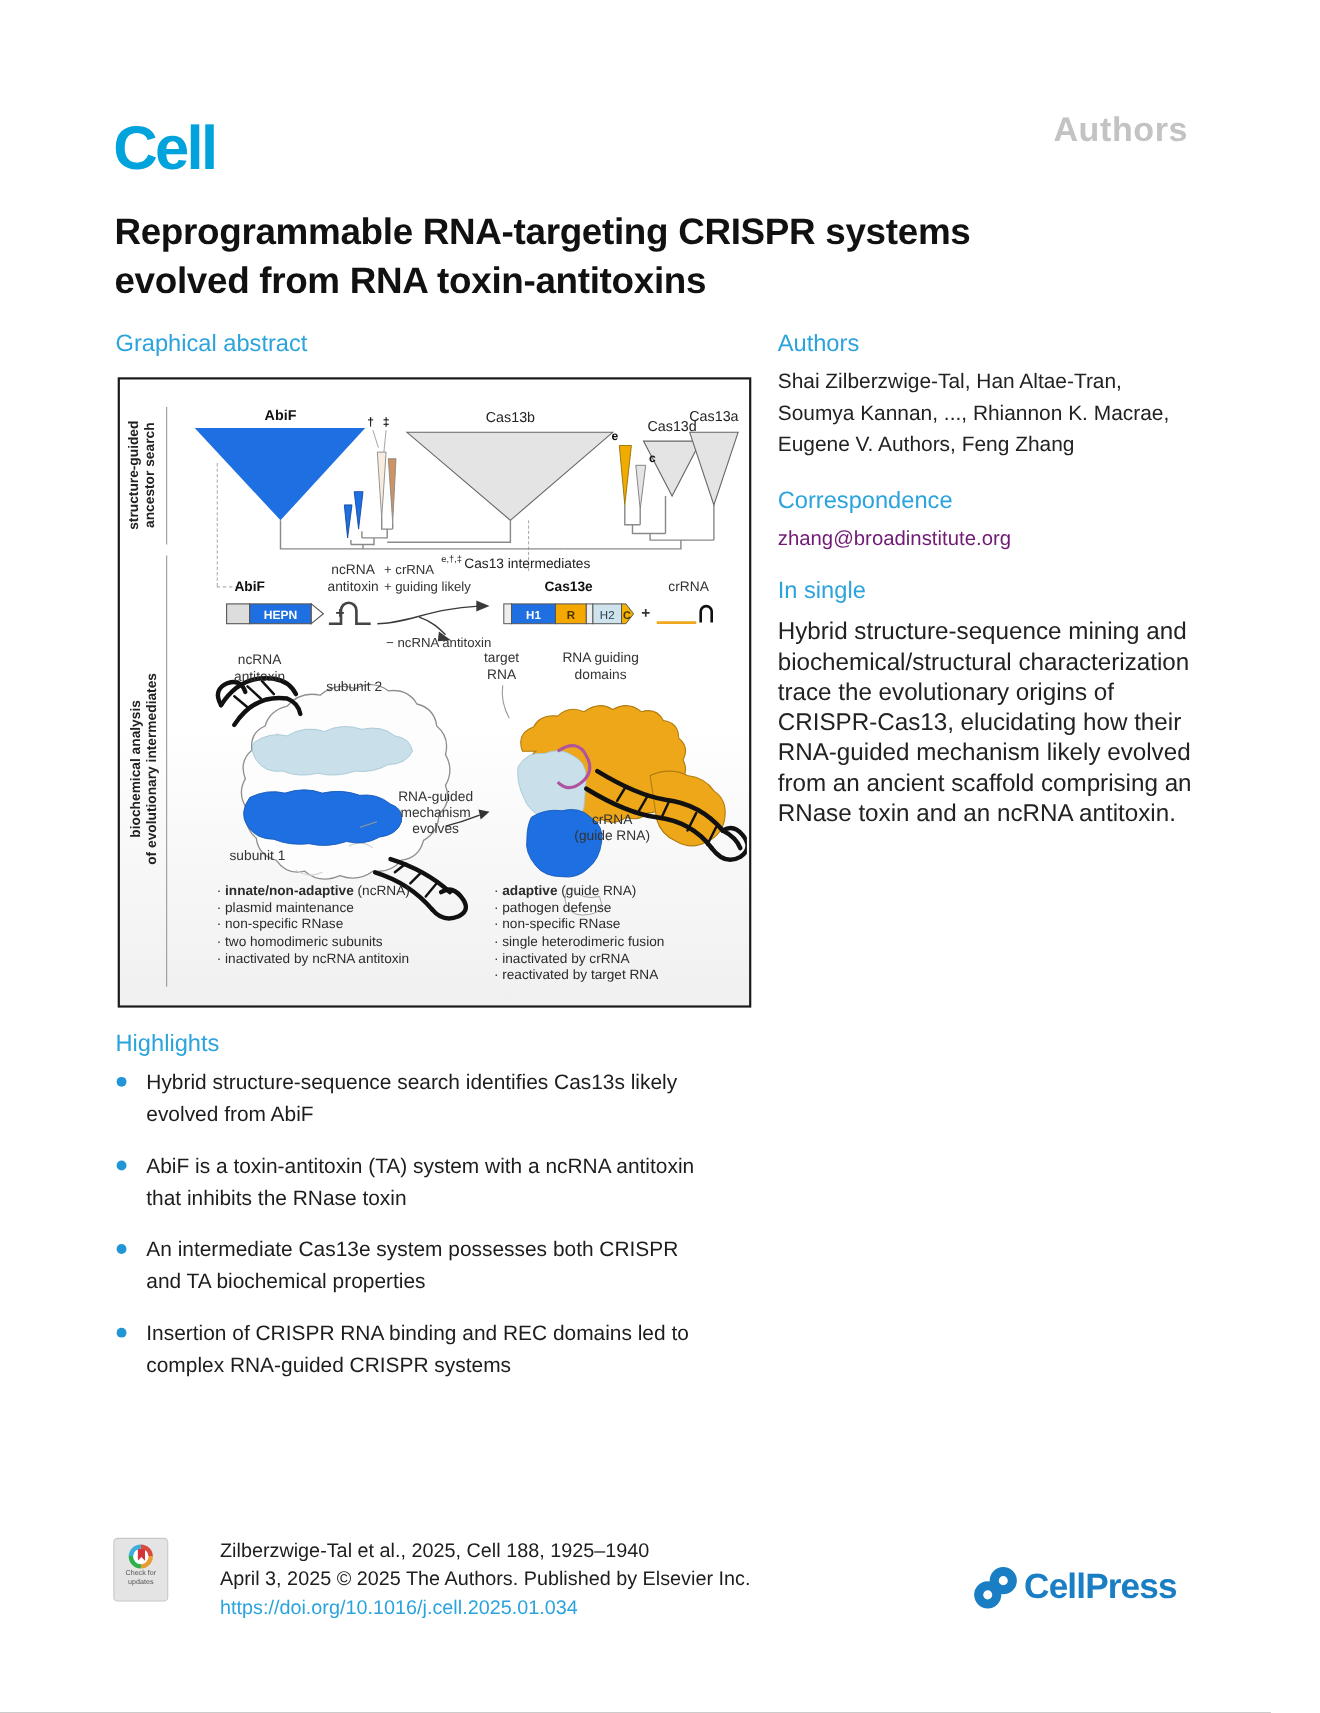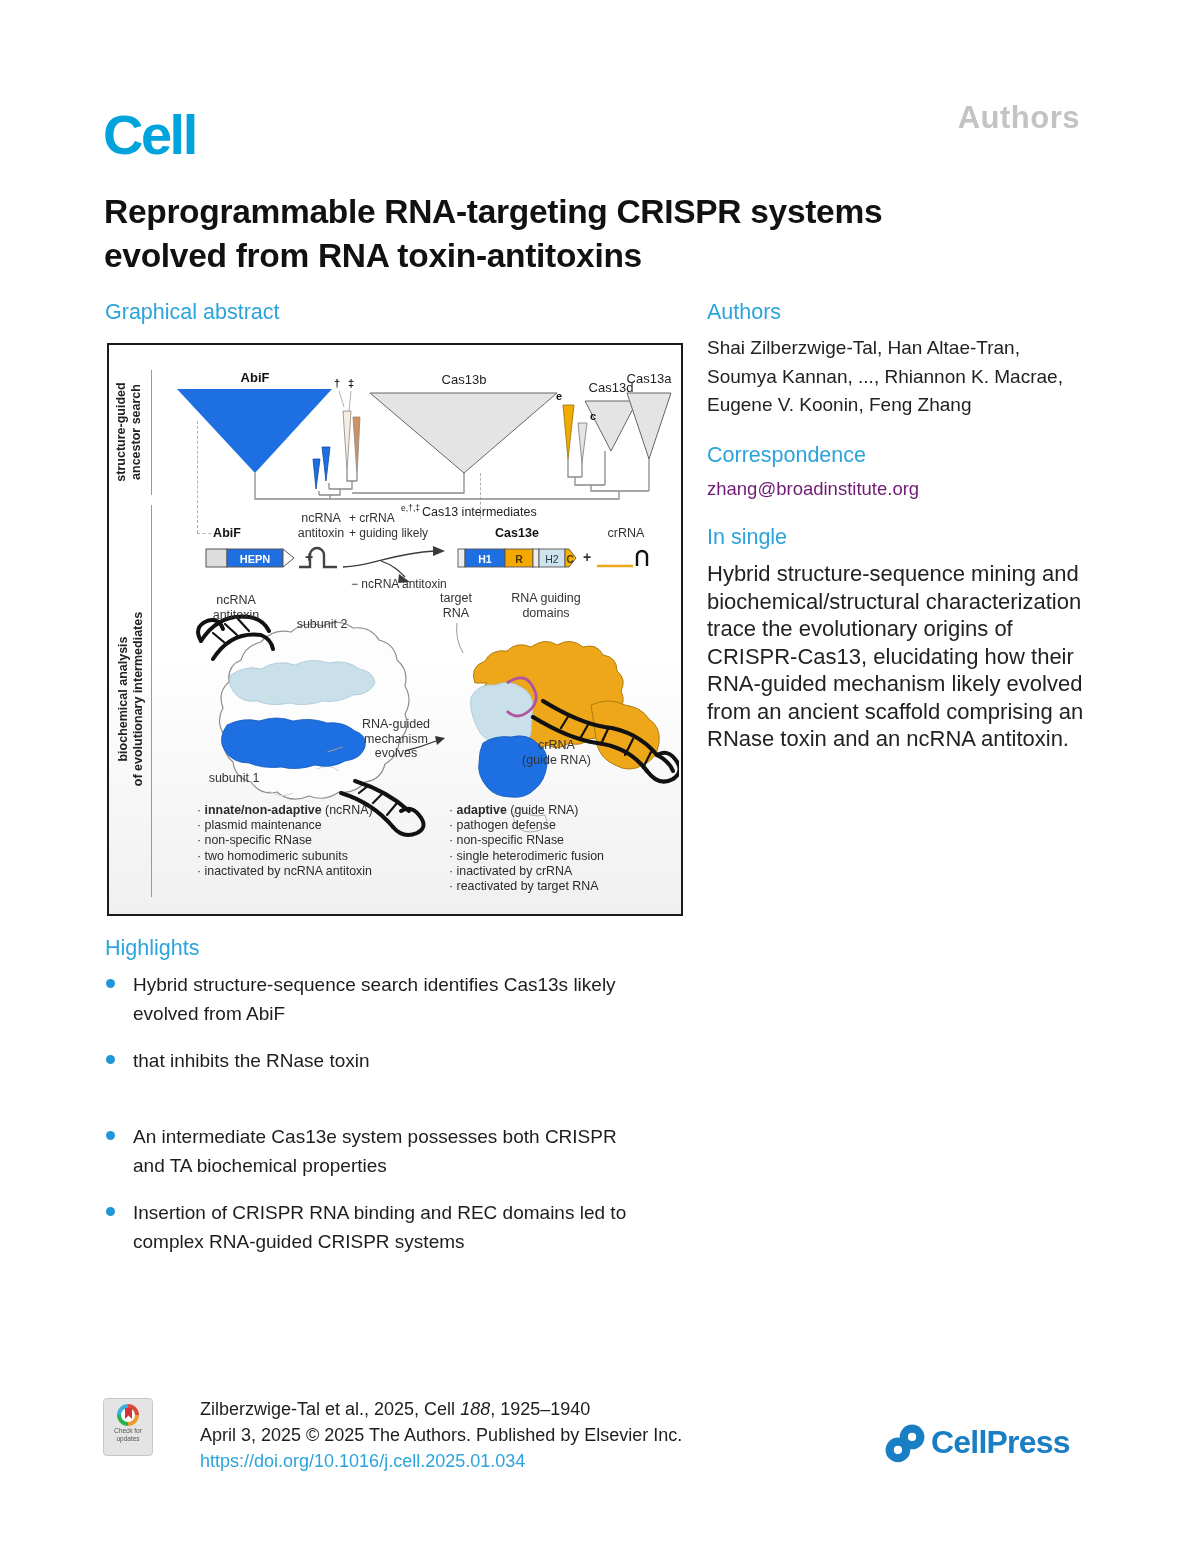--- a/index.html
+++ b/index.html
@@ -46,21 +46,21 @@
 
   
   .badge{left:103px;top:1398px;width:48px;height:56px;background:#e4e4e4;border:1px solid #c8c8c8;border-radius:4px;text-align:center;cursor:pointer;}
   .badge-ring{position:relative;margin:5px auto 1px auto;width:22px;height:22px;border-radius:50%;
               background:conic-gradient(#d94a3d 0 25%,#e89c31 25% 50%,#2bb24c 50% 75%,#3baeda 75% 100%);}
   .badge-ring-inner{position:absolute;left:4px;top:4px;width:14px;height:14px;border-radius:50%;background:#fff;}
   .badge-bookmark{position:absolute;left:8px;top:4px;width:7px;height:11px;background:#d2343a;
                   clip-path:polygon(0 0,100% 0,100% 100%,50% 68%,0 100%);}
   .badge-text{font-size:6.5px;line-height:8px;color:#555;}
   .cite{left:200px;top:1396px;font-size:18px;line-height:26px;color:#1d1d1d;}
-  .cite .vol{font-style:italic;}
+  .cite .vol{}
   .doi{color:#2ba3dc;text-decoration:none;}
   .cellpress{left:885px;top:1424px;display:flex;align-items:flex-start;cursor:pointer;}
   .cellpress-text{font-size:32px;font-weight:bold;color:#1a7ec4;letter-spacing:-0.8px;margin-left:6px;}
 </style>
 </head>
 <body>
 
 <div class="page">
 
   <div class="abs journal-logo">Cell</div>
@@ -69,21 +69,21 @@
     <div>Reprogrammable RNA-targeting CRISPR systems</div>
     <div>evolved from RNA toxin-antitoxins</div>
   </div>
 
   <div class="abs sec-heading" style="left:105px;top:300px;">Graphical abstract</div>
   <div class="abs sec-heading" style="left:707px;top:300px;">Authors</div>
 
   <div class="abs authors-lines">
     <div>Shai Zilberzwige-Tal, Han Altae-Tran,</div>
     <div>Soumya Kannan, ..., Rhiannon K. Macrae,</div>
-    <div>Eugene V. Koonin, Feng Zhang</div>
+    <div>Eugene V. Authors, Feng Zhang</div>
   </div>
   <div class="abs sec-heading" style="left:707px;top:443px;">Correspondence</div>
   <a class="abs email" href="#">zhang@broadinstitute.org</a>
   <div class="abs sec-heading" style="left:707px;top:525px;">In single</div>
   <div class="abs brief-text">Hybrid structure-sequence mining and biochemical/structural characterization trace the evolutionary origins of CRISPR-Cas13, elucidating how their RNA-guided mechanism likely evolved from an ancient scaffold comprising an RNase toxin and an ncRNA antitoxin.</div>
 
   <div class="abs ga-box">
 
     <div class="abs ga-side-label" style="left:-55px;top:72px;width:150px;">
       <div>structure-guided</div>
@@ -272,20 +272,21 @@
   <div class="abs hl-item" style="top:970px;">
     <span class="hl-dot"></span>
     <div class="hl-text">
         <span>Hybrid structure-sequence search identifies Cas13s likely</span>
         <span>evolved from AbiF</span>
       </div>
   </div>
   <div class="abs hl-item" style="top:1046px;">
     <span class="hl-dot"></span>
     <div class="hl-text">
+        <span>AbiF is a toxin-antitoxin (TA) system with a ncRNA antitoxin</span>
         <span>that inhibits the RNase toxin</span>
       </div>
   </div>
   <div class="abs hl-item" style="top:1122px;">
     <span class="hl-dot"></span>
     <div class="hl-text">
         <span>An intermediate Cas13e system possesses both CRISPR</span>
         <span>and TA biochemical properties</span>
       </div>
   </div>

